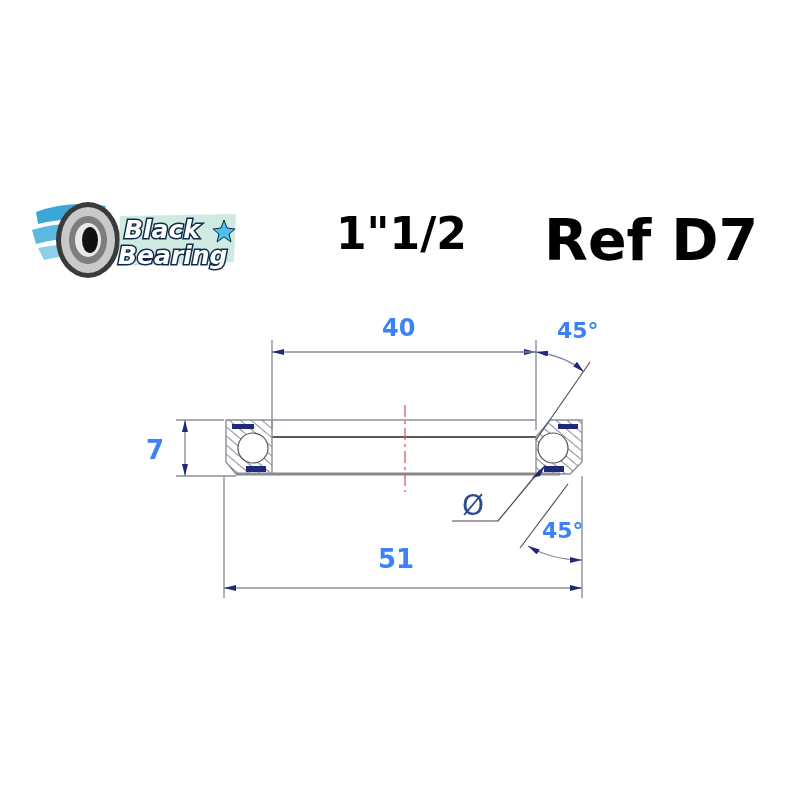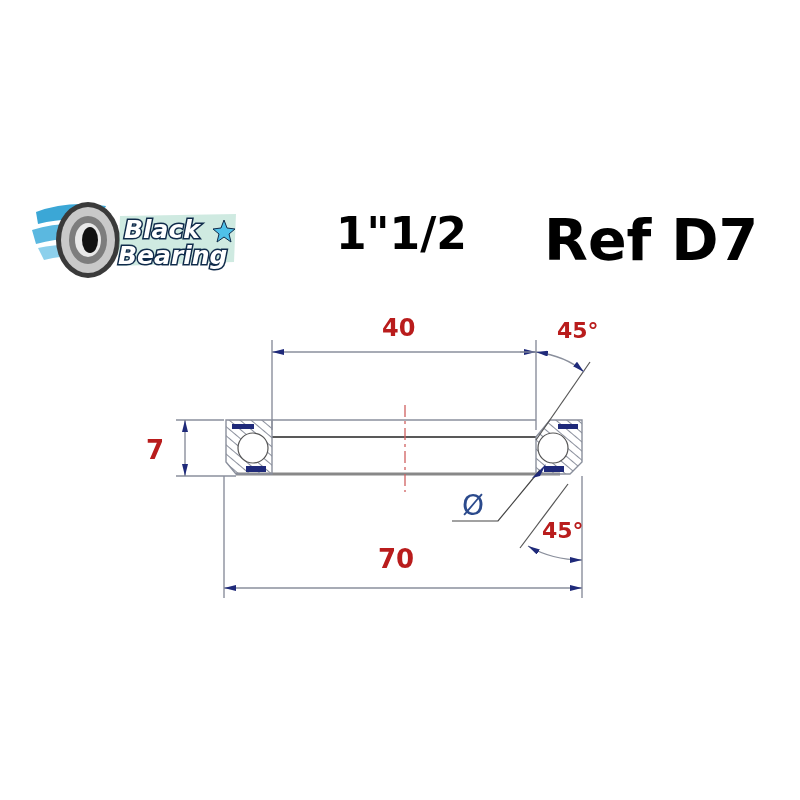--- a/index.html
+++ b/index.html
@@ -5,21 +5,21 @@
   html, body { margin: 0; padding: 0; background: #ffffff; }
   body { width: 800px; height: 800px; position: relative; overflow: hidden; font-family: "DejaVu Sans", "Liberation Sans", sans-serif; }
   .logo { position: absolute; left: 28px; top: 192px; width: 226px; height: 92px; }
   .title {
     position: absolute; top: 212px; font-weight: bold; color: #000;
     font-family: "DejaVu Sans", "Liberation Sans", sans-serif; line-height: 1;
   }
   .title-size { left: 336px; font-size: 44px; letter-spacing: 0px; }
   .title-ref { left: 544px; font-size: 57px; }
   .drawing { position: absolute; left: 0; top: 0; width: 800px; height: 800px; }
-  .dim-label { position: absolute; font-weight: bold; color: #b91c1c; font-family: "DejaVu Sans", "Liberation Sans", sans-serif; line-height: 1; }
+  .dim-label { position: absolute; font-weight: bold; color: #3b82f6; font-family: "DejaVu Sans", "Liberation Sans", sans-serif; line-height: 1; }
   .dim-40 { left: 382px; top: 316px; font-size: 24px; }
   .dim-7 { left: 146px; top: 437px; font-size: 26px; }
   .dim-51 { left: 378px; top: 546px; font-size: 26px; }
   .ang-top { left: 557px; top: 320px; font-size: 22px; }
   .ang-bot { left: 542px; top: 520px; font-size: 22px; }
   .dia-sym { position: absolute; left: 462px; top: 492px; font-size: 28px; color: #2b4a8c; font-family: "DejaVu Sans", sans-serif; line-height: 1; }
 </style>
 </head>
 <body>
 
@@ -98,16 +98,16 @@
   <line x1="536" y1="440" x2="590" y2="362" stroke="#555" stroke-width="1.2"></line>
   <path d="M536 352 Q566 356 584 372" fill="none" stroke="#8a8f9c" stroke-width="1.3" marker-start="url(#arrow)" marker-end="url(#arrow)"></path>
   <line x1="520" y1="352" x2="536" y2="352" stroke="#8a8f9c" stroke-width="1.3"></line>
 
   <line x1="568" y1="484" x2="520" y2="548" stroke="#555" stroke-width="1.2"></line>
   <path d="M528 546 Q552 560 582 560" fill="none" stroke="#8a8f9c" stroke-width="1.3" marker-start="url(#arrow)" marker-end="url(#arrow)"></path>
 </svg>
 
 <div class="dim-label dim-40">40</div>
 <div class="dim-label dim-7">7</div>
-<div class="dim-label dim-51">70</div>
+<div class="dim-label dim-51">51</div>
 <div class="dim-label ang-top">45°</div>
 <div class="dim-label ang-bot">45°</div>
 <div class="dia-sym">Ø</div>
 
 </body></html>

